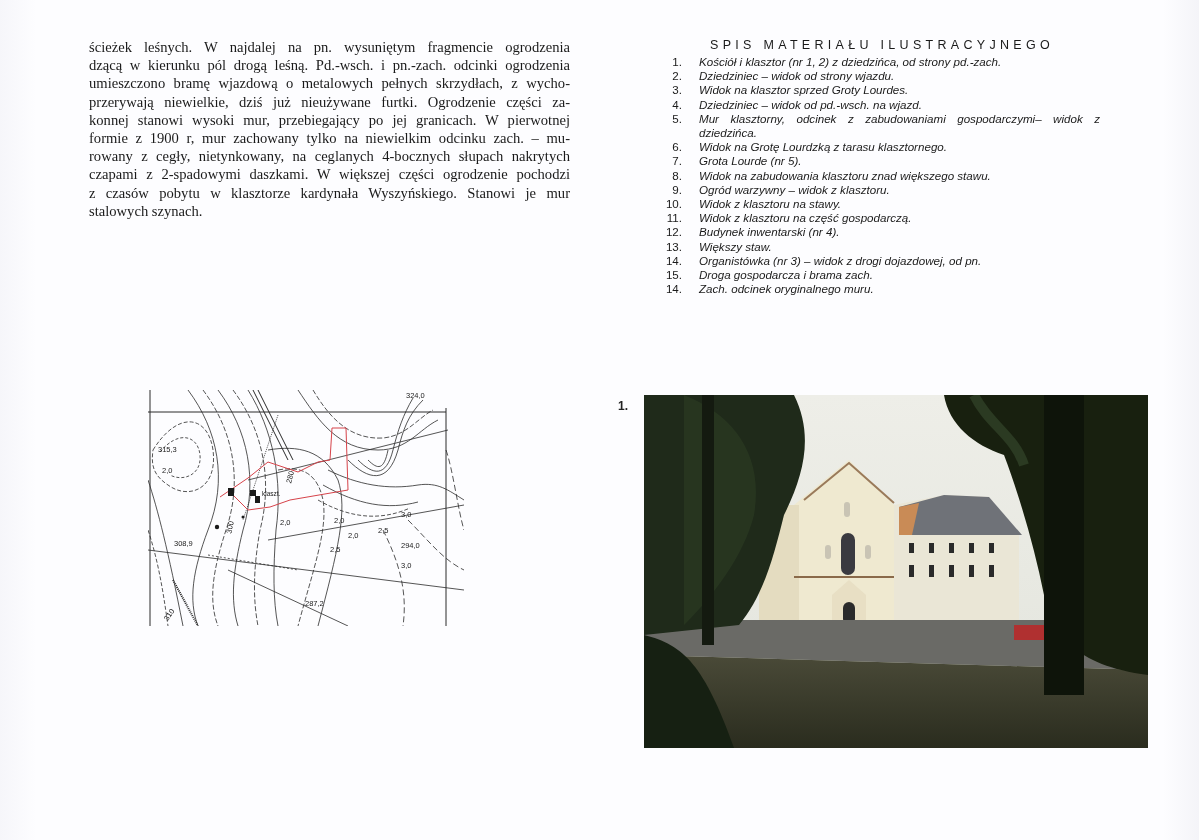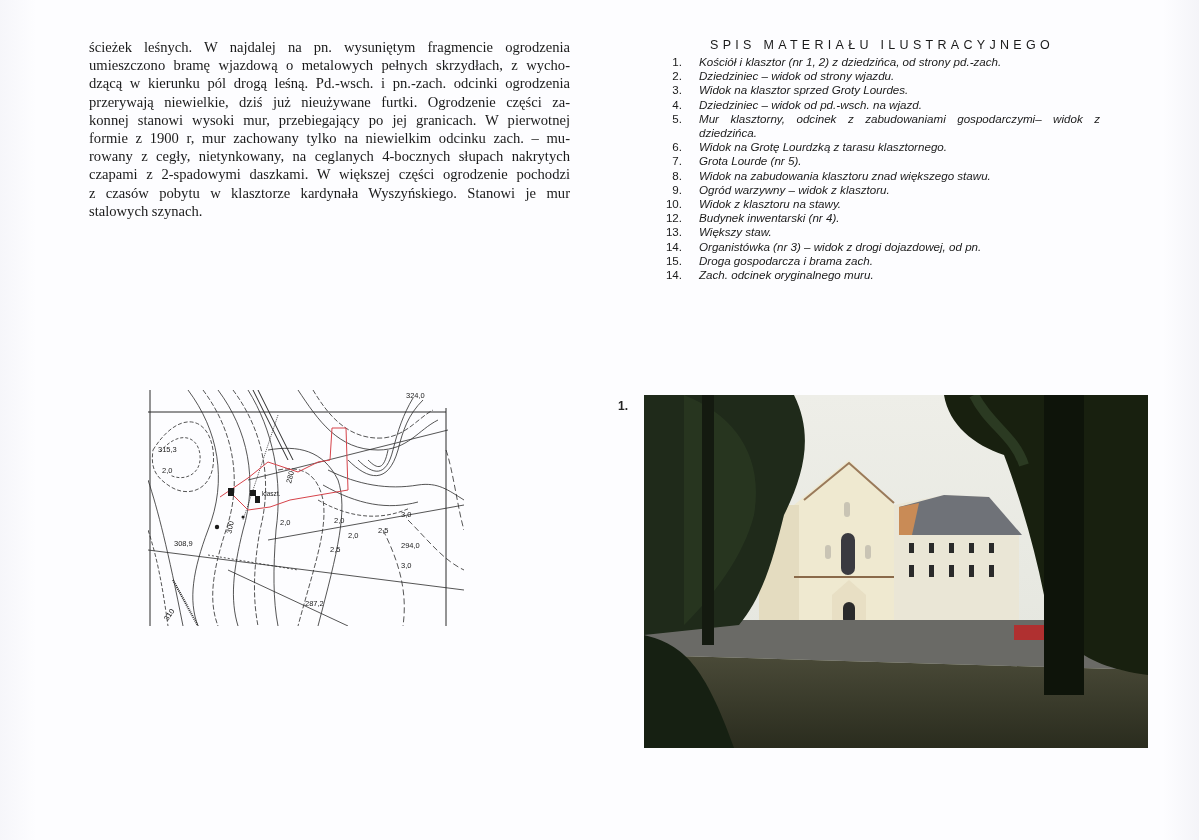--- a/index.html
+++ b/index.html
@@ -46,22 +46,22 @@
   .photo { position: absolute; left: 644px; top: 395px; width: 504px; height: 353px; background: #1f2a1c; overflow: hidden; }
   .photo svg { width: 100%; height: 100%; display: block; }
 </style>
 </head>
 <body>
 
 <div class="page">
 
   <div class="body-text">
     <span class="line">ścieżek leśnych. W najdalej na pn. wysuniętym fragmencie ogrodzenia</span>
+    <span class="line">dzącą w kierunku pól drogą leśną. Pd.-wsch. i pn.-zach. odcinki ogrodzenia</span>
     <span class="line">umieszczono bramę wjazdową o metalowych pełnych skrzydłach, z wycho-</span>
-    <span class="line">dzącą w kierunku pól drogą leśną. Pd.-wsch. i pn.-zach. odcinki ogrodzenia</span>
     <span class="line">przerywają niewielkie, dziś już nieużywane furtki. Ogrodzenie części za-</span>
     <span class="line">konnej stanowi wysoki mur, przebiegający po jej granicach. W pierwotnej</span>
     <span class="line">formie z 1900 r,  mur zachowany tylko na niewielkim odcinku zach. – mu-</span>
     <span class="line">rowany z cegły, nietynkowany, na ceglanych 4-bocznych słupach nakrytych</span>
     <span class="line">czapami z 2-spadowymi daszkami. W większej części ogrodzenie pochodzi</span>
     <span class="line">z czasów pobytu w klasztorze kardynała Wyszyńskiego. Stanowi je mur</span>
     <span class="line last">stalowych szynach.</span>
   </div>
 
   <h2 class="list-title">SPIS MATERIAŁU ILUSTRACYJNEGO</h2>
@@ -98,20 +98,24 @@
         <span class="num">8.</span>
         <span class="txt">Widok na zabudowania klasztoru znad większego stawu.</span>
       </li>
     <li>
         <span class="num">9.</span>
         <span class="txt">Ogród warzywny – widok z klasztoru.</span>
       </li>
     <li>
         <span class="num">10.</span>
         <span class="txt">Widok z klasztoru na stawy.</span>
+      </li>
+    <li>
+        <span class="num">11.</span>
+        <span class="txt">Widok z klasztoru na część gospodarczą.</span>
       </li>
     <li>
         <span class="num">12.</span>
         <span class="txt">Budynek inwentarski (nr 4).</span>
       </li>
     <li>
         <span class="num">13.</span>
         <span class="txt">Większy staw.</span>
       </li>
     <li>

